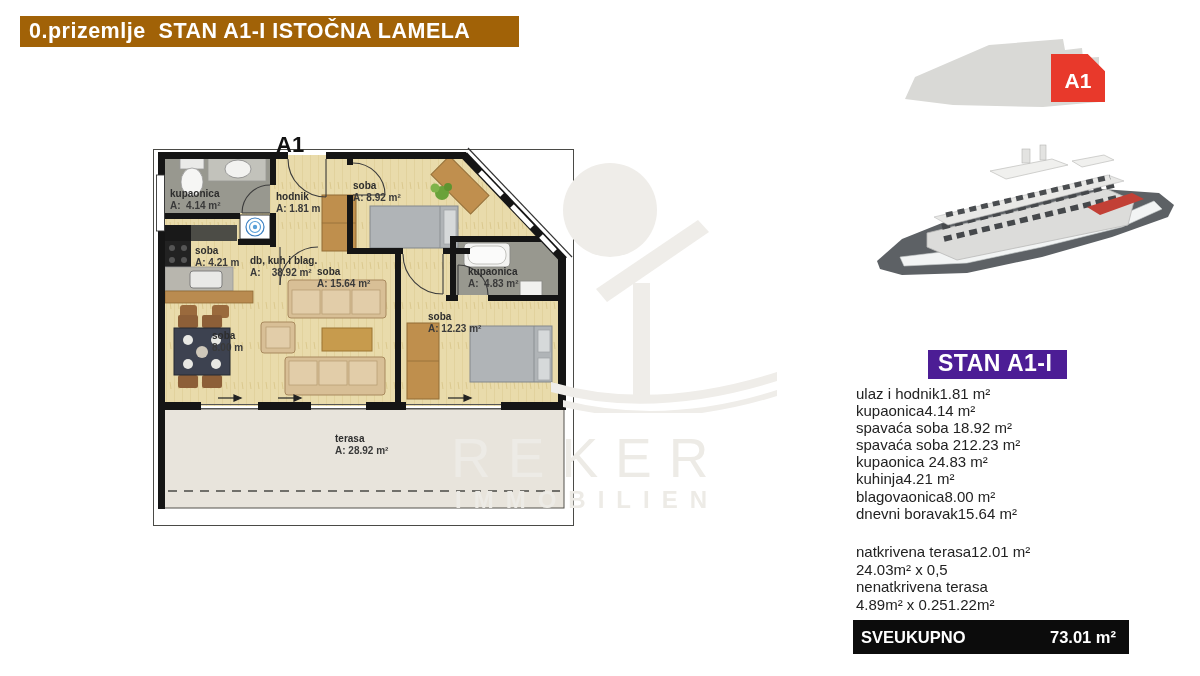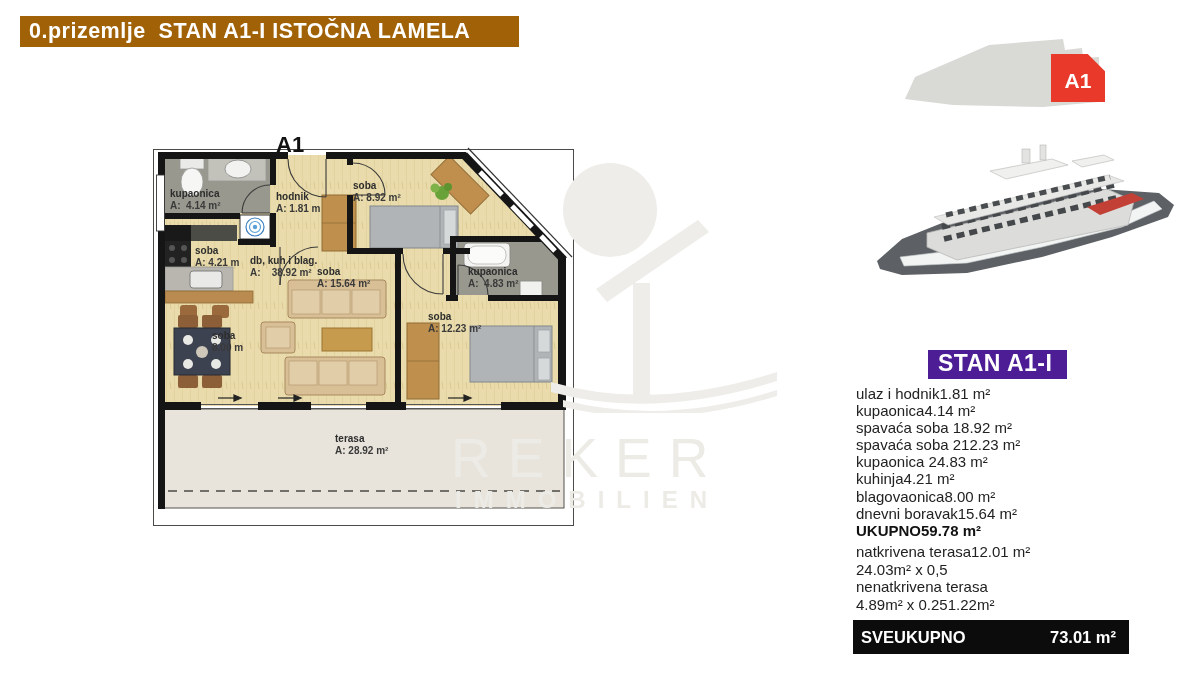--- a/index.html
+++ b/index.html
@@ -308,24 +308,20 @@
     <span class="v">4.21 m²</span>
   </div>
   <div class="srow">
     <span>blagovaonica</span>
     <span class="v">8.00 m²</span>
   </div>
   <div class="srow">
     <span>dnevni boravak</span>
     <span class="v">15.64 m²</span>
   </div>
-  <div class="srow total">
-    <span>UKUPNO</span>
-    <span class="v">59.78 m²</span>
-  </div>
 </div>
 
 <div class="ter-rows">
   <div class="srow">
     <span>natkrivena terasa</span>
     <span class="v">12.01 m²</span>
   </div>
   <div class="srow">
     <span>24.03m² x 0,5</span>
     <span class="v"></span>

